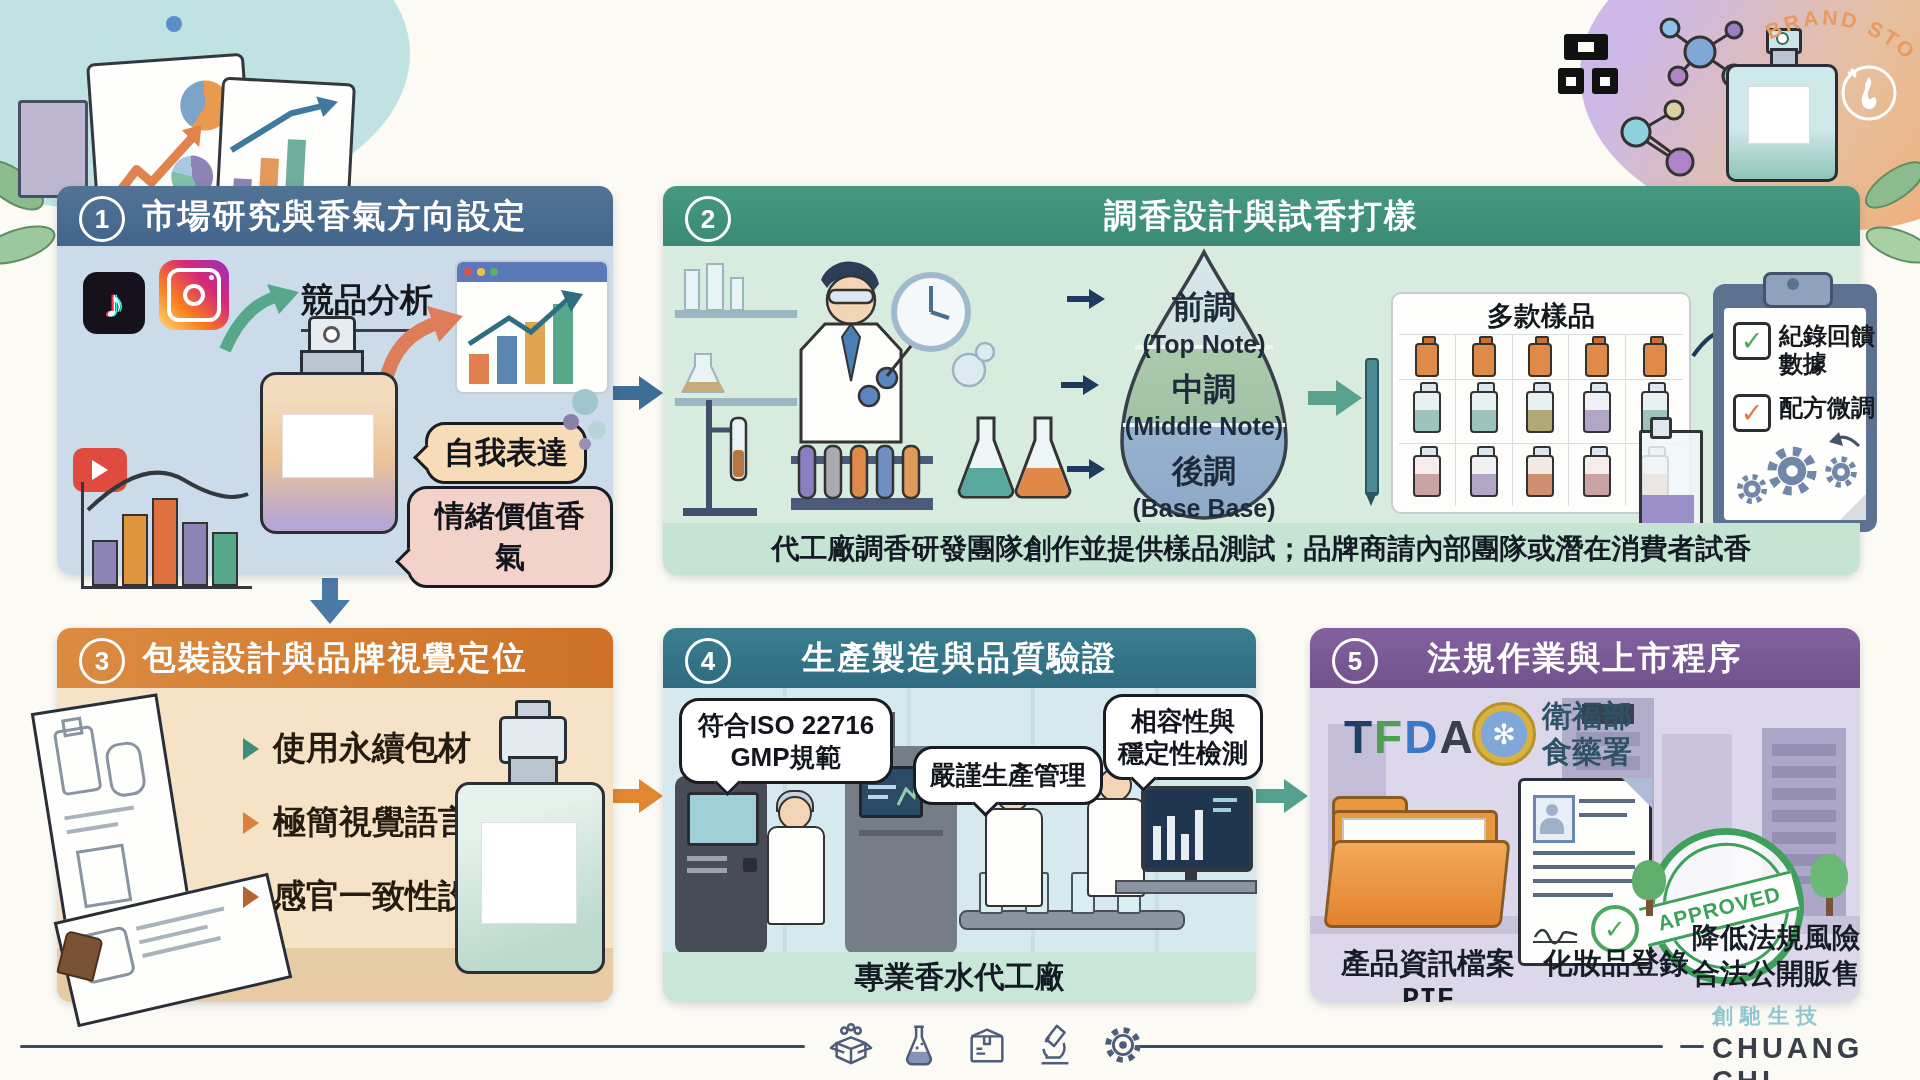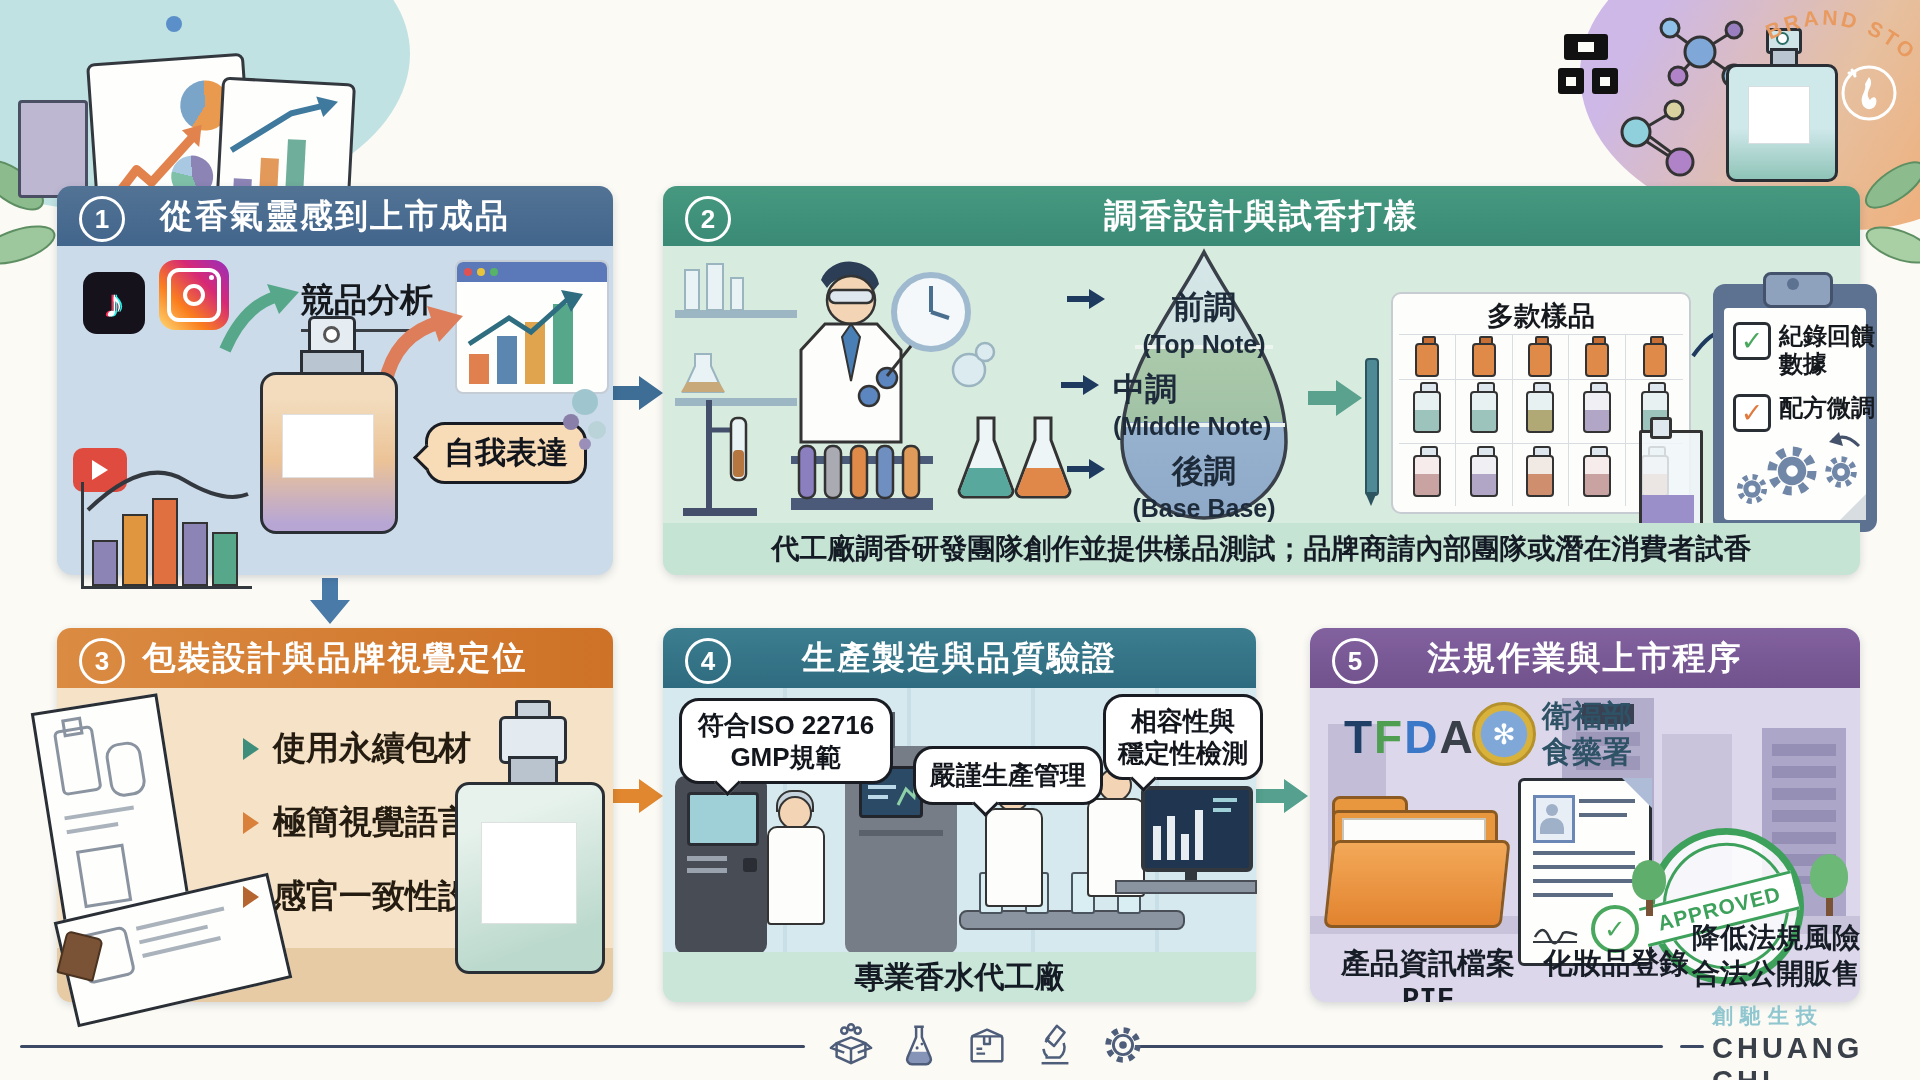--- a/index.html
+++ b/index.html
@@ -153,21 +153,21 @@
   <svg class="abs" style="left:613px;top:775px" width="52" height="42">
     <path d="M0,14 h26 v-10 l24,17 -24,17 v-10 h-26 z" fill="#e0872f"></path>
   </svg>
   <svg class="abs" style="left:1256px;top:775px" width="54" height="42">
     <path d="M0,14 h28 v-10 l24,17 -24,17 v-10 h-28 z" fill="#55a08e"></path>
   </svg>
 
   <div class="panel" style="left:57px;top:186px;width:556px;height:389px;background:#ccdbe9;">
     <div class="panel-header" style="background:linear-gradient(#527394,#42658c);">
       <div class="num-badge">1</div>
-      <div class="panel-title">從香氣靈感到上市成品</div>
+      <div class="panel-title">市場研究與香氣方向設定</div>
     </div>
     <div class="abs" style="left:26px;top:86px;width:62px;height:62px;background:#16121c;border-radius:14px;display:flex;align-items:center;justify-content:center;">
       <span style="color:#fff;font-size:40px;font-weight:bold;text-shadow:2px 0 #25f4ee,-2px 0 #fe2c55;">♪</span>
     </div>
     <div class="abs" style="left:102px;top:74px;width:70px;height:70px;border-radius:16px;background:linear-gradient(45deg,#feda75,#fa7e1e,#d62976,#962fbf);display:flex;align-items:center;justify-content:center;">
       <div style="width:46px;height:46px;border:4px solid #fff;border-radius:12px;position:relative;">
         <div style="position:absolute;left:12px;top:12px;width:14px;height:14px;border:4px solid #fff;border-radius:50%;"></div>
         <div style="position:absolute;right:3px;top:3px;width:5px;height:5px;background:#fff;border-radius:50%;"></div>
       </div>
     </div>
@@ -215,20 +215,24 @@
     <div class="abs" style="left:203px;top:130px;width:138px;height:218px;">
       <div class="abs" style="left:48px;top:0;width:42px;height:34px;background:#e6edf2;border:3px solid #2a2f36;border-radius:6px;"></div>
       <div class="abs" style="left:63px;top:10px;width:11px;height:11px;border:3px solid #555;border-radius:50%;background:#fff;"></div>
       <div class="abs" style="left:40px;top:34px;width:58px;height:22px;background:#b9c6d1;border:3px solid #2a2f36;"></div>
       <div class="abs" style="left:0;top:56px;width:132px;height:156px;background:linear-gradient(#f2dcbd 15%,#ecc397 55%,#b7a6d4 95%);border:3px solid #2a2f36;border-radius:16px;"></div>
       <div class="abs" style="left:22px;top:98px;width:90px;height:62px;background:#fff;border:1px solid #e0e0e0;"></div>
     </div>
     <div class="bubble" style="left:368px;top:236px;font-size:31px;background:#f8dcb8;">
       <span>自我表達</span>
       <div class="tail left" style="background:#f8dcb8;"></div>
+    </div>
+    <div class="bubble" style="left:350px;top:300px;font-size:30px;background:#f3d2ca;">
+      <span>情緒價值香氣</span>
+      <div class="tail left" style="background:#f3d2ca;"></div>
     </div>
     <svg class="abs" style="left:500px;top:196px" width="56" height="70">
       <circle cx="28" cy="20" r="13" fill="#9fc6cf"></circle>
         <circle cx="14" cy="40" r="8" fill="#8a7fa8"></circle>
       <circle cx="40" cy="48" r="9" fill="#b9d3d9"></circle>
         <circle cx="28" cy="62" r="6" fill="#9a8fb8"></circle>
     </svg>
   </div>
 
   <div class="panel" style="left:663px;top:186px;width:1197px;height:389px;background:#d8ebdf;">
@@ -301,21 +305,21 @@
           </linearGradient>
         </defs>
         <path d="M91,6 C120,62 173,122 173,196 a82,76 0 0 1 -164,0 C9,122 62,62 91,6 Z" fill="url(#pyr)" stroke="#39404a" stroke-width="3.5"></path>
         <line x1="22" y1="101" x2="160" y2="101" stroke="#eef4f0" stroke-width="4"></line>
         <line x1="10" y1="179" x2="172" y2="179" stroke="#eef4f0" stroke-width="4"></line>
       </svg>
       <div class="abs" style="left:0;top:40px;width:182px;text-align:center;color:#1d2b3a;">
         <div style="font-size:32px;font-weight:bold;">前調</div>
         <div style="font-size:25px;font-weight:bold;">(Top Note)</div>
       </div>
-      <div class="abs" style="left:0;top:122px;width:182px;color:#1d2b3a;">
+      <div class="abs" style="left:0;top:122px;width:182px;text-align:center;color:#1d2b3a;">
         <div style="font-size:32px;font-weight:bold;">中調</div>
         <div style="font-size:25px;font-weight:bold;">(Middle Note)</div>
       </div>
       <div class="abs" style="left:0;top:204px;width:182px;text-align:center;color:#1d2b3a;">
         <div style="font-size:32px;font-weight:bold;">後調</div>
         <div style="font-size:25px;font-weight:bold;">(Base Base)</div>
       </div>
     </div>
 
     <svg class="abs" style="left:645px;top:190px" width="56" height="44">

